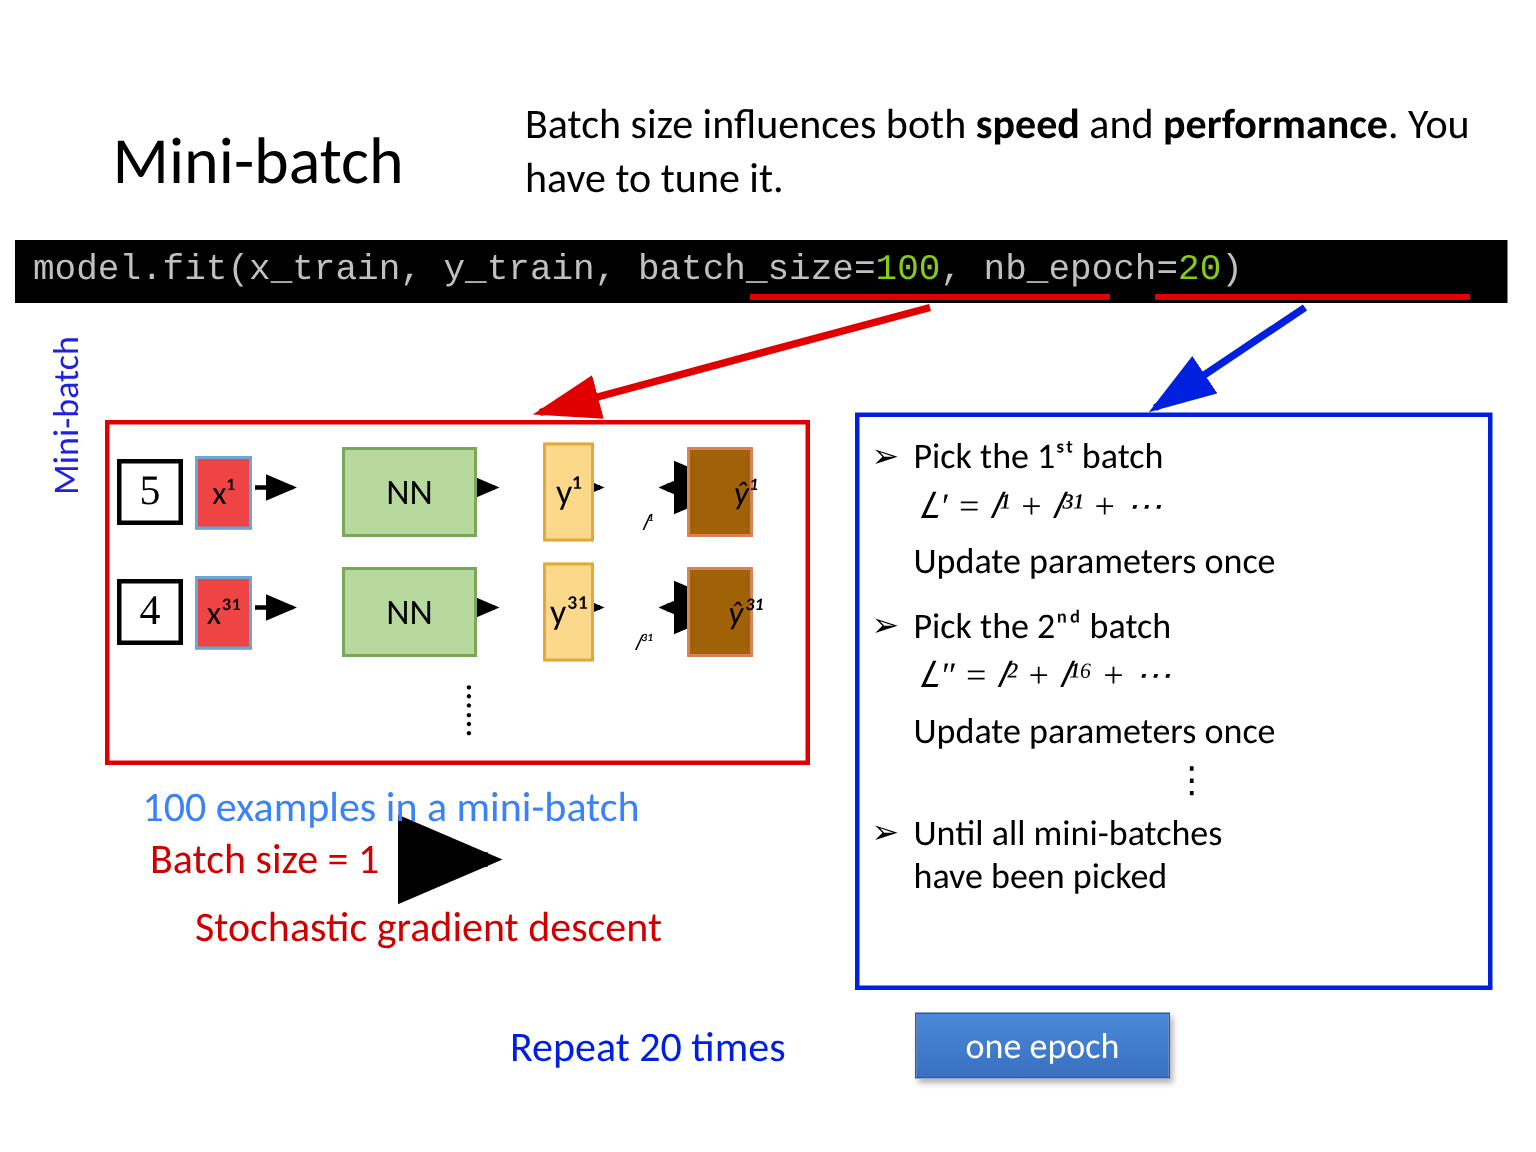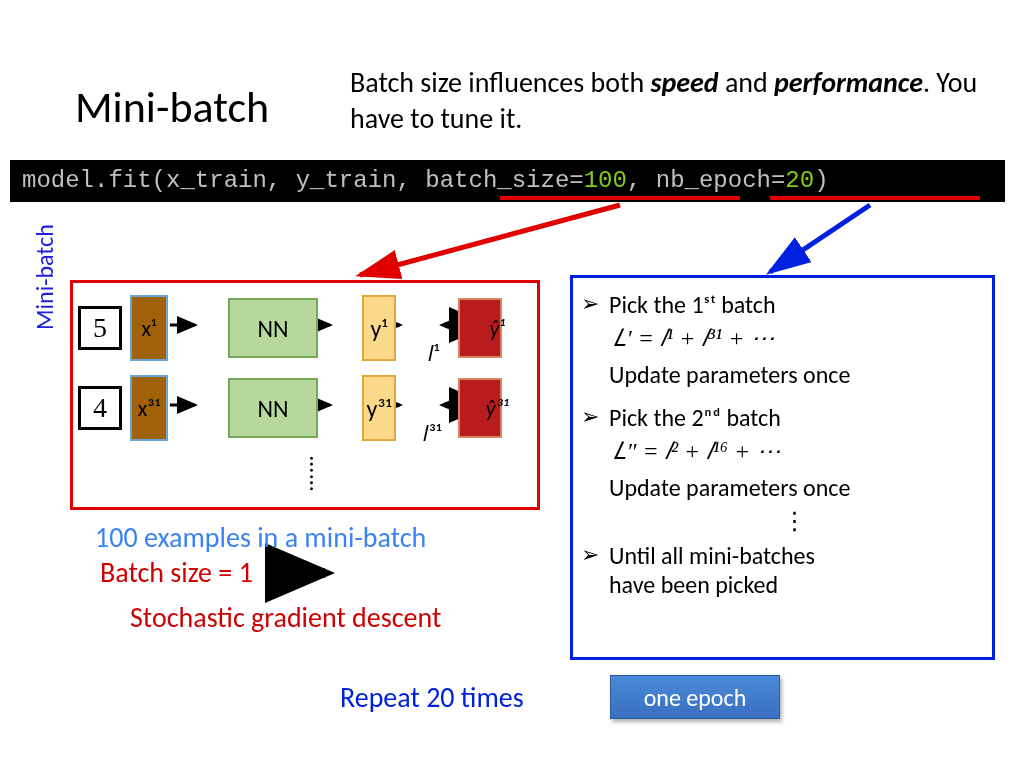--- a/index.html
+++ b/index.html
@@ -1,34 +1,34 @@
 <!DOCTYPE html>
 <html><head>
 <meta charset="utf-8">
 <style>
   * { box-sizing: border-box; margin: 0; padding: 0; }
   body { width: 1024px; height: 768px; font-family: "Calibri", "Segoe UI", sans-serif; background: #fff; position: relative; overflow: hidden; }
   .title { position: absolute; top: 80px; left: 75px; font-size: 44px; color: #000; }
   .subtitle { position: absolute; top: 65px; left: 350px; font-size: 28px; color: #000; line-height: 1.3; width: 640px; }
-  .subtitle .em { font-weight: bold; font-style: italic; }
+  .subtitle .em { font-weight: bold; }
   .codebar { position: absolute; top: 160px; left: 10px; width: 995px; height: 42px; background: #000; color: #c0c0c0; font-family: "Courier New", monospace; font-size: 24px; line-height: 42px; padding-left: 12px; white-space: pre; }
   .codebar .val { color: #84cc16; }
   
   .redbox { position: absolute; top: 280px; left: 70px; width: 470px; height: 230px; border: 3px solid #e00000; }
   .mb-label { position: absolute; top: 330px; left: 30px; color: #2020e0; font-size: 24px; transform: rotate(-90deg); transform-origin: left top; }
   .row { position: absolute; left: 78px; display: flex; align-items: center; gap: 8px; }
   .row1 { top: 295px; }
   .row2 { top: 375px; }
   .hw { width: 44px; height: 44px; border: 3px solid #000; display:flex; align-items:center; justify-content:center; font-size: 28px; font-family: "Comic Sans MS", cursive; }
-  .xbox { width: 38px; height: 66px; background: #a16207; border: 2px solid #6aa7d6; display:flex; align-items:center; justify-content:center; font-size: 22px; }
+  .xbox { width: 38px; height: 49px; background: #ef4444; border: 2px solid #6aa7d6; display:flex; align-items:center; justify-content:center; font-size: 22px; }
   .nnbox { width: 90px; height: 60px; background: #b7d99e; border: 2px solid #7aa85b; display:flex; align-items:center; justify-content:center; font-size: 24px; margin-left: 16px; }
   .ybox { width: 34px; height: 66px; background: #fbd88a; border: 2px solid #e0a93a; display:flex; align-items:center; justify-content:center; font-size: 24px; }
-  .yhatbox { width: 44px; height: 60px; background: #b91c1c; border: 2px solid #d8825a; display:flex; align-items:center; justify-content:center; font-size: 22px; font-style: italic; padding-left: 34px; }
+  .yhatbox { width: 44px; height: 60px; background: #a16207; border: 2px solid #d8825a; display:flex; align-items:center; justify-content:center; font-size: 22px; font-style: italic; padding-left: 34px; }
   .dots-v { position: absolute; left: 300px; top: 460px; font-size: 24px; letter-spacing: 2px; transform: rotate(90deg); }
-  .l-lbl { position: absolute; font-size: 22px; }
+  .l-lbl { position: absolute; font-size: 14px; font-style: italic; }
   .l1 { top: 340px; left: 428px; }
   .l31 { top: 420px; left: 423px; }
   .caption1 { position: absolute; top: 520px; left: 95px; color: #3b82f6; font-size: 28px; }
   .caption2 { position: absolute; top: 555px; left: 100px; color: #d00000; font-size: 28px; }
   .caption3 { position: absolute; top: 600px; left: 130px; color: #d00000; font-size: 28px; }
   
   .bluebox { position: absolute; top: 275px; left: 570px; width: 425px; height: 385px; border: 3px solid #0020e0; padding: 6px 12px 6px 36px; color: #000; font-size: 24px; }
   .bluebox .bul { position: relative; margin-top: 6px; }
   .bluebox .bul::before { content: "➢"; position: absolute; left: -28px; color: #000; font-size: 22px; }
   .bluebox .sub { margin-left: 4px; margin-top: 6px; font-style: italic; font-family: "Cambria Math", serif; }

